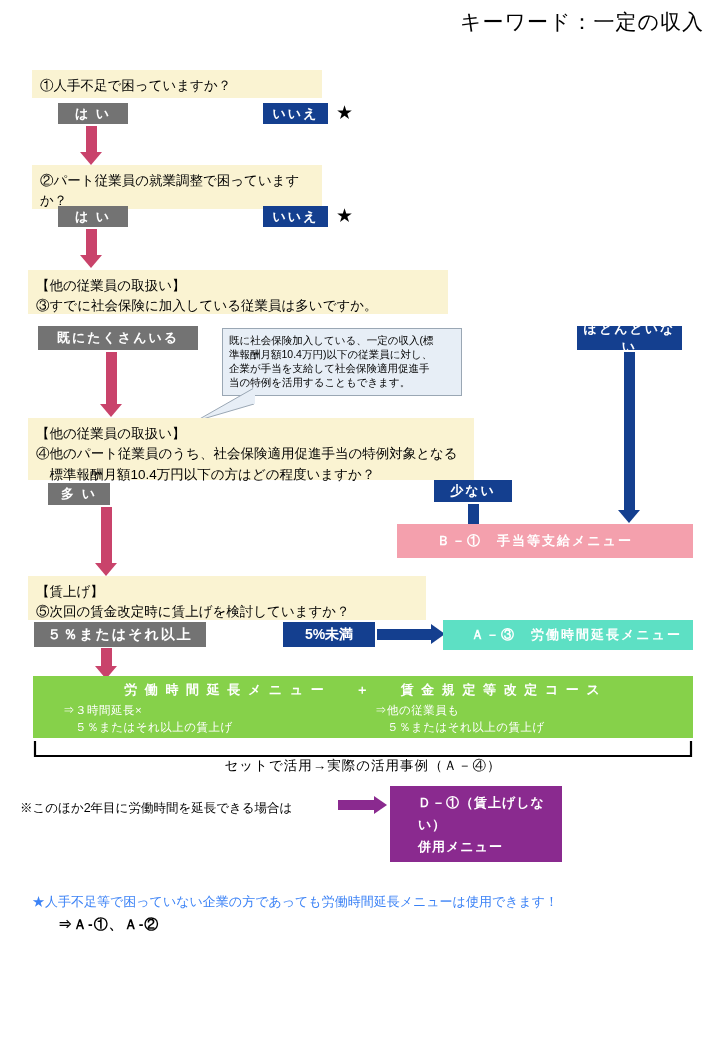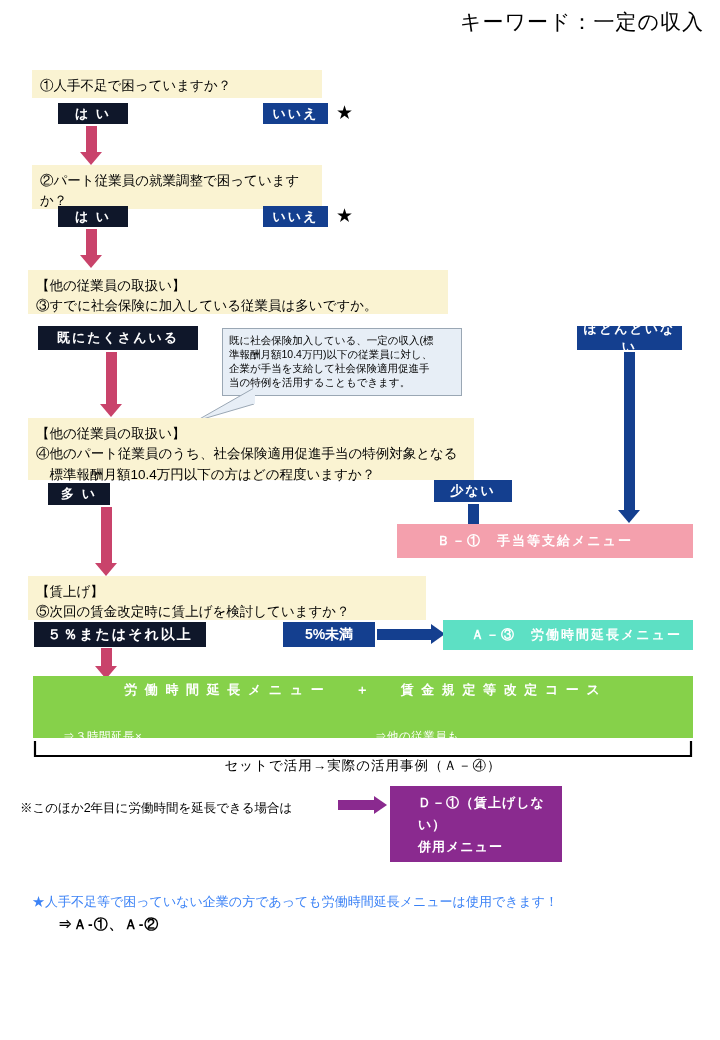--- a/index.html
+++ b/index.html
@@ -41,21 +41,21 @@
     color: #ffffff;
     font-size: 13px;
     font-weight: bold;
     text-align: center;
     box-sizing: border-box;
     letter-spacing: 2px;
     display: flex;
     align-items: center;
     justify-content: center;
   }
-  .chip-pink { background: #0f172a; }
+  .chip-pink { background: #737373; }
   .chip-navy { background: #143f8f; }
   .bar-pink { background: #c9436b; }
   .bar-navy { background: #143f8f; }
 
   .tri-down-pink {
     width: 0; height: 0;
     border-left: 11px solid transparent;
     border-right: 11px solid transparent;
     border-top: 13px solid #c9436b;
   }
@@ -124,21 +124,21 @@
     letter-spacing: 2px;
     font-size: 13px;
   }
   .green-cols {
     display: flex;
     padding: 2px 6px 0 30px;
     box-sizing: border-box;
     font-size: 11.5px;
     letter-spacing: 0.5px;
   }
-  .green-col { flex: 1; margin-top: 26px; }
+  .green-col { flex: 1; }
   .green-col div { white-space: nowrap; }
 
   .bracket-label {
     font-size: 13.5px;
     letter-spacing: 1px;
     text-align: center;
   }
 
   .note-text {
     font-size: 12.5px;

